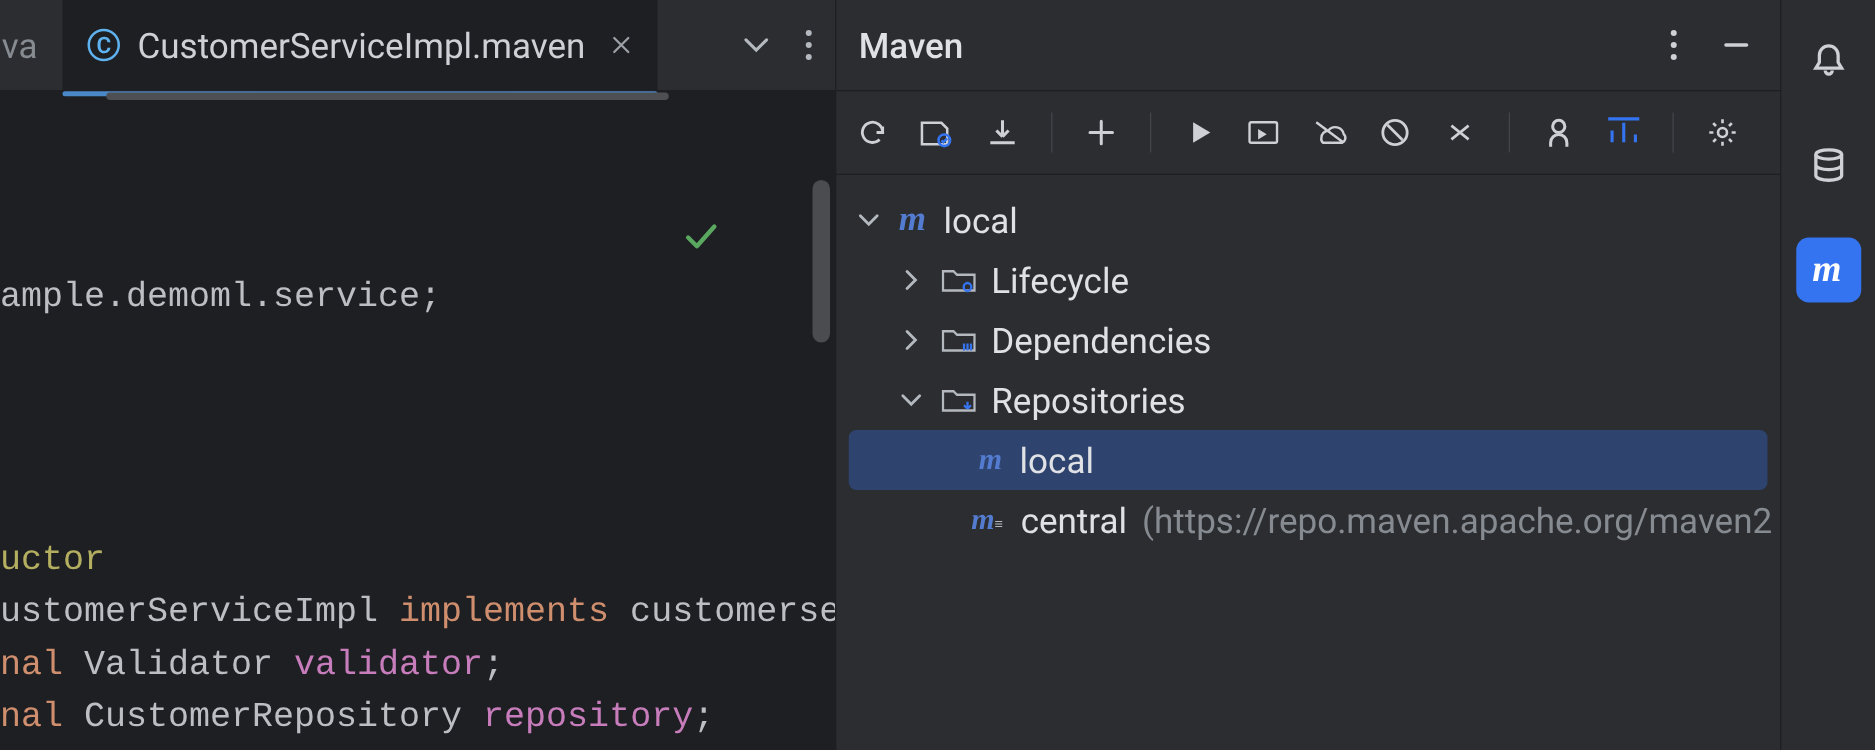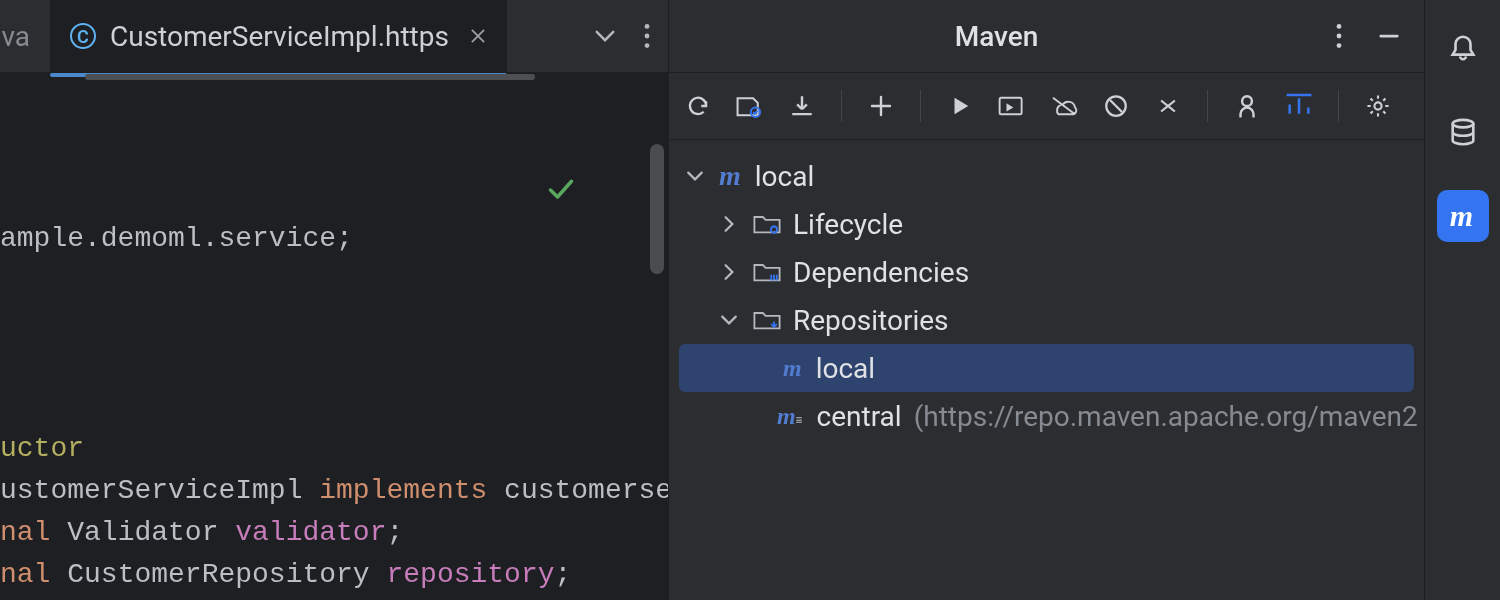--- a/index.html
+++ b/index.html
@@ -22,21 +22,20 @@
   flex-direction: column;
   position: relative;
 }
 .maven-pane {
   width: 756px;
   height: 100%;
   background: #2b2d30;
   display: flex;
   flex-direction: column;
   border-left: 1px solid #1e1f22;
-  text-align: center;
 }
 .right-stripe {
   width: 76px;
   height: 100%;
   background: #2b2d30;
   display: flex;
   flex-direction: column;
   align-items: center;
   gap: 32px;
   padding-top: 22px;
@@ -239,21 +238,21 @@
 </head>
 <body>
 
 <div class="editor-pane">
   <div class="tabbar">
     <div class="tab partial">
       <span>va</span>
     </div>
     <div class="tab active">
       <span class="class-icon">C</span>
-      <span>CustomerServiceImpl.https</span>
+      <span>CustomerServiceImpl.maven</span>
       <span class="close">
         <svg width="18" height="18" viewBox="0 0 16 16">
             <path d="M3 3l10 10M13 3L3 13" stroke="currentColor" stroke-width="1.6" stroke-linecap="round"></path>
           </svg>
       </span>
       <div class="active-underline"></div>
     </div>
     <div class="tab-spacer"></div>
     <div class="tabbar-actions">
       <span>

